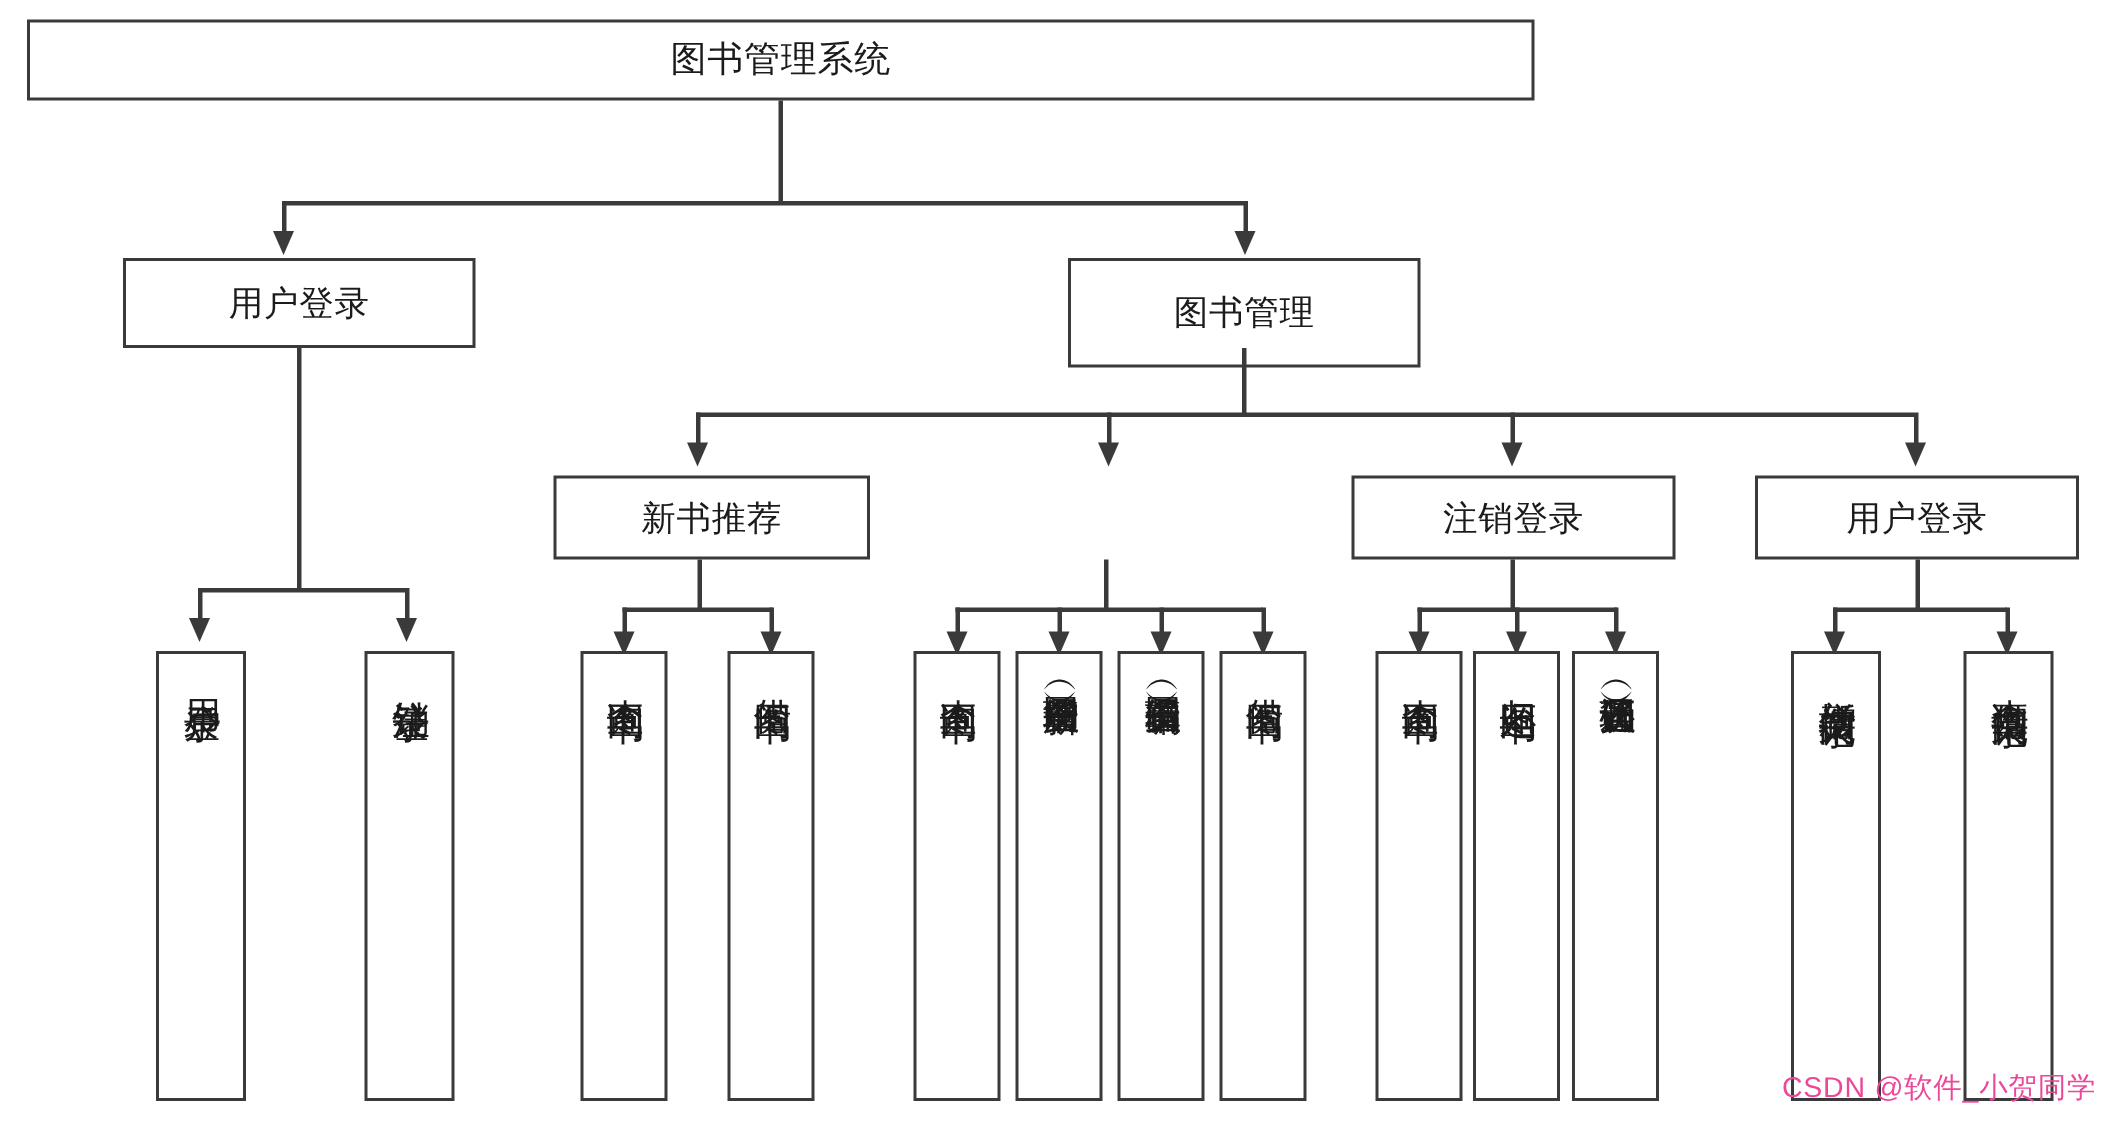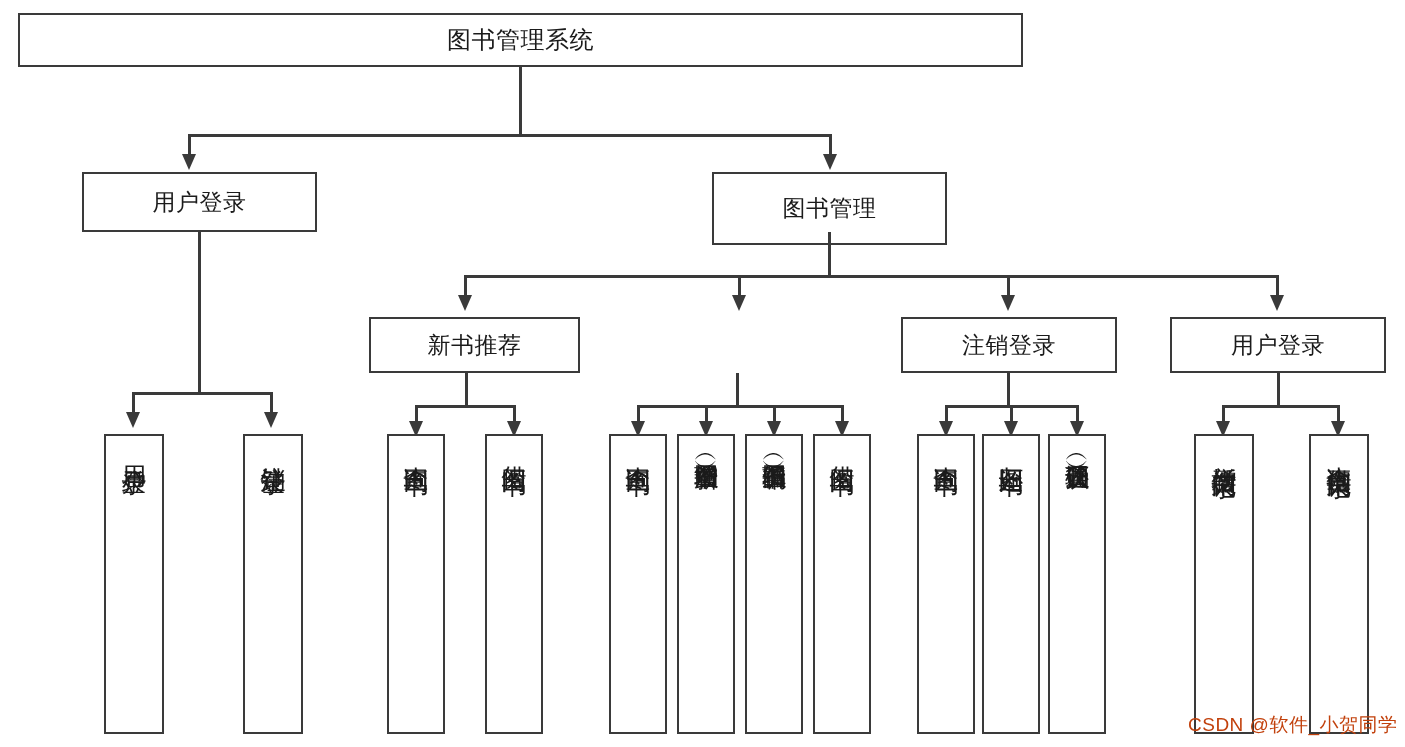--- a/index.html
+++ b/index.html
@@ -67,21 +67,21 @@
     border-right:7px solid transparent;
     border-top:16px solid #3a3a3a;
   }
 
   
   #watermark{
     position:absolute;
     left:1188px;
     top:712px;
     font-size:19px;
-    color:#c2410c;
+    color:#ec4899;
     white-space:nowrap;
     font-family:"Liberation Sans","DejaVu Sans",sans-serif;
     letter-spacing:0.5px;
   }
 </style>
 </head>
 <body>
 
 <div id="canvas">
 

